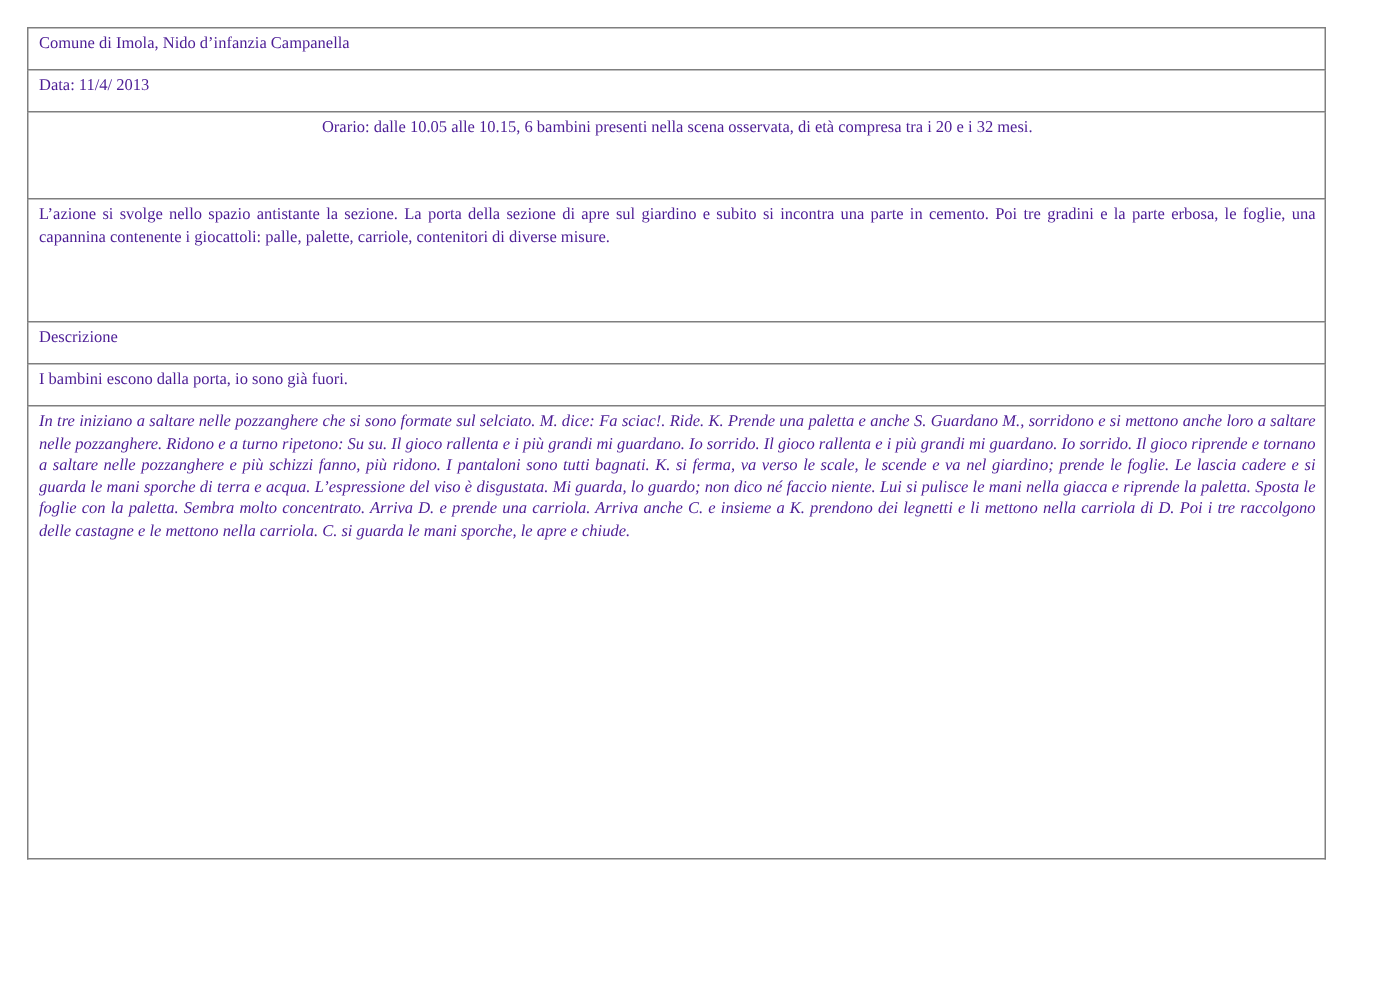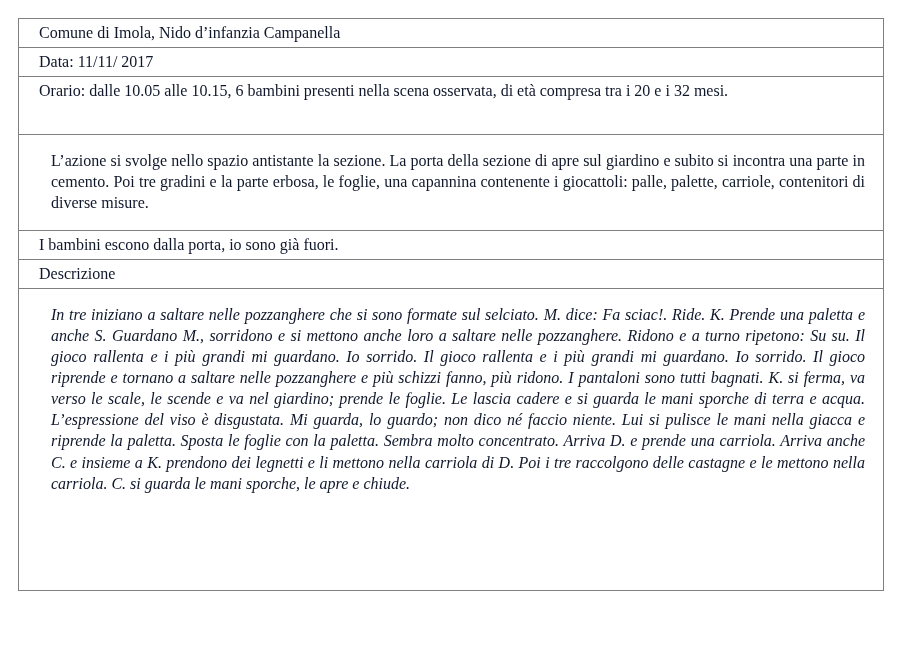--- a/index.html
+++ b/index.html
@@ -27,45 +27,46 @@
     left: 18px;
     top: 18px;
     width: 865px;
     border-collapse: collapse;
     table-layout: fixed;
     background: #ffffff;
   }
 
   .doc-table td {
     border: 1px solid #7f7f7f;
-    padding: 3px 6px 4px 20px;
+    padding: 3px 6px 4px 7px;
     vertical-align: top;
-    font-size: 16px;
+    font-size: 11px;
     line-height: 1.32;
-    color: #0f172a;
+    color: #4c1d95;
   }
 
   
   .row-single td {
     height: 20px;
     white-space: nowrap;
   }
 
   .row-orario td {
     height: 50px;
+    text-align: center;
   }
 
   .row-ambiente td {
     height: 22px;
   }
 
   .para {
     text-align: justify;
     text-justify: inter-word;
-    margin: 12px;
+    margin: 0;
   }
 
   .para-ambiente {
     height: 74px;
   }
 
   .para-body {
     height: 294px;
     font-style: italic;
   }
@@ -88,40 +89,40 @@
         <col style="width:865px">
       </colgroup>
     <tbody>
 
       <tr class="row-single">
         <td class="nowrap-cell">Comune  di Imola,  Nido  d’infanzia  Campanella</td>
       </tr>
 
 
       <tr class="row-single">
-        <td class="nowrap-cell">Data:  11/11/  2017</td>
+        <td class="nowrap-cell">Data:  11/4/  2013</td>
       </tr>
 
       <tr class="row-orario">
         <td>Orario:  dalle  10.05 alle  10.15, 6 bambini  presenti nella  scena osservata,  di età compresa  tra i 20 e i 32 mesi.</td>
       </tr>
 
 
       <tr>
         <td class="para-ambiente">
           <p class="para">L’azione si svolge nello spazio antistante la sezione. La porta della sezione di apre sul giardino e subito si incontra una parte in cemento. Poi tre gradini e la parte erbosa, le foglie, una capannina contenente i giocattoli: palle, palette, carriole,  contenitori  di diverse  misure.</p>
         </td>
       </tr>
 
       <tr class="row-single">
-        <td class="nowrap-cell">I bambini  escono dalla  porta, io sono già fuori.</td>
+        <td class="nowrap-cell">Descrizione</td>
       </tr>
 
       <tr class="row-single">
-        <td class="nowrap-cell">Descrizione</td>
+        <td class="nowrap-cell">I bambini  escono dalla  porta, io sono già fuori.</td>
       </tr>
 
       <tr>
         <td class="para-body">
           <p class="para">In tre iniziano a saltare nelle pozzanghere che si sono formate sul selciato. M. dice: Fa sciac!. Ride. K. Prende una paletta e anche S. Guardano M., sorridono e si mettono anche loro a saltare nelle pozzanghere. Ridono e a turno ripetono: Su su. Il gioco rallenta e i più grandi mi guardano. Io sorrido. Il gioco rallenta e i più grandi mi guardano. Io sorrido. Il gioco riprende e tornano a saltare nelle pozzanghere e più schizzi fanno, più ridono. I pantaloni sono tutti bagnati. K. si ferma, va verso le scale, le scende e va nel giardino; prende le foglie. Le lascia cadere e si guarda le mani sporche di terra e acqua. L’espressione del viso è disgustata. Mi guarda, lo guardo; non dico né faccio niente. Lui si pulisce le mani nella giacca e riprende la paletta.  Sposta le foglie con la paletta. Sembra molto concentrato. Arriva D. e prende una carriola. Arriva anche C. e insieme a K. prendono dei legnetti e li mettono nella carriola di D. Poi i tre raccolgono  delle  castagne  e le mettono  nella  carriola.  C. si guarda le mani  sporche, le apre e chiude.</p>
         </td>
       </tr>
 
     </tbody>
   </table>

